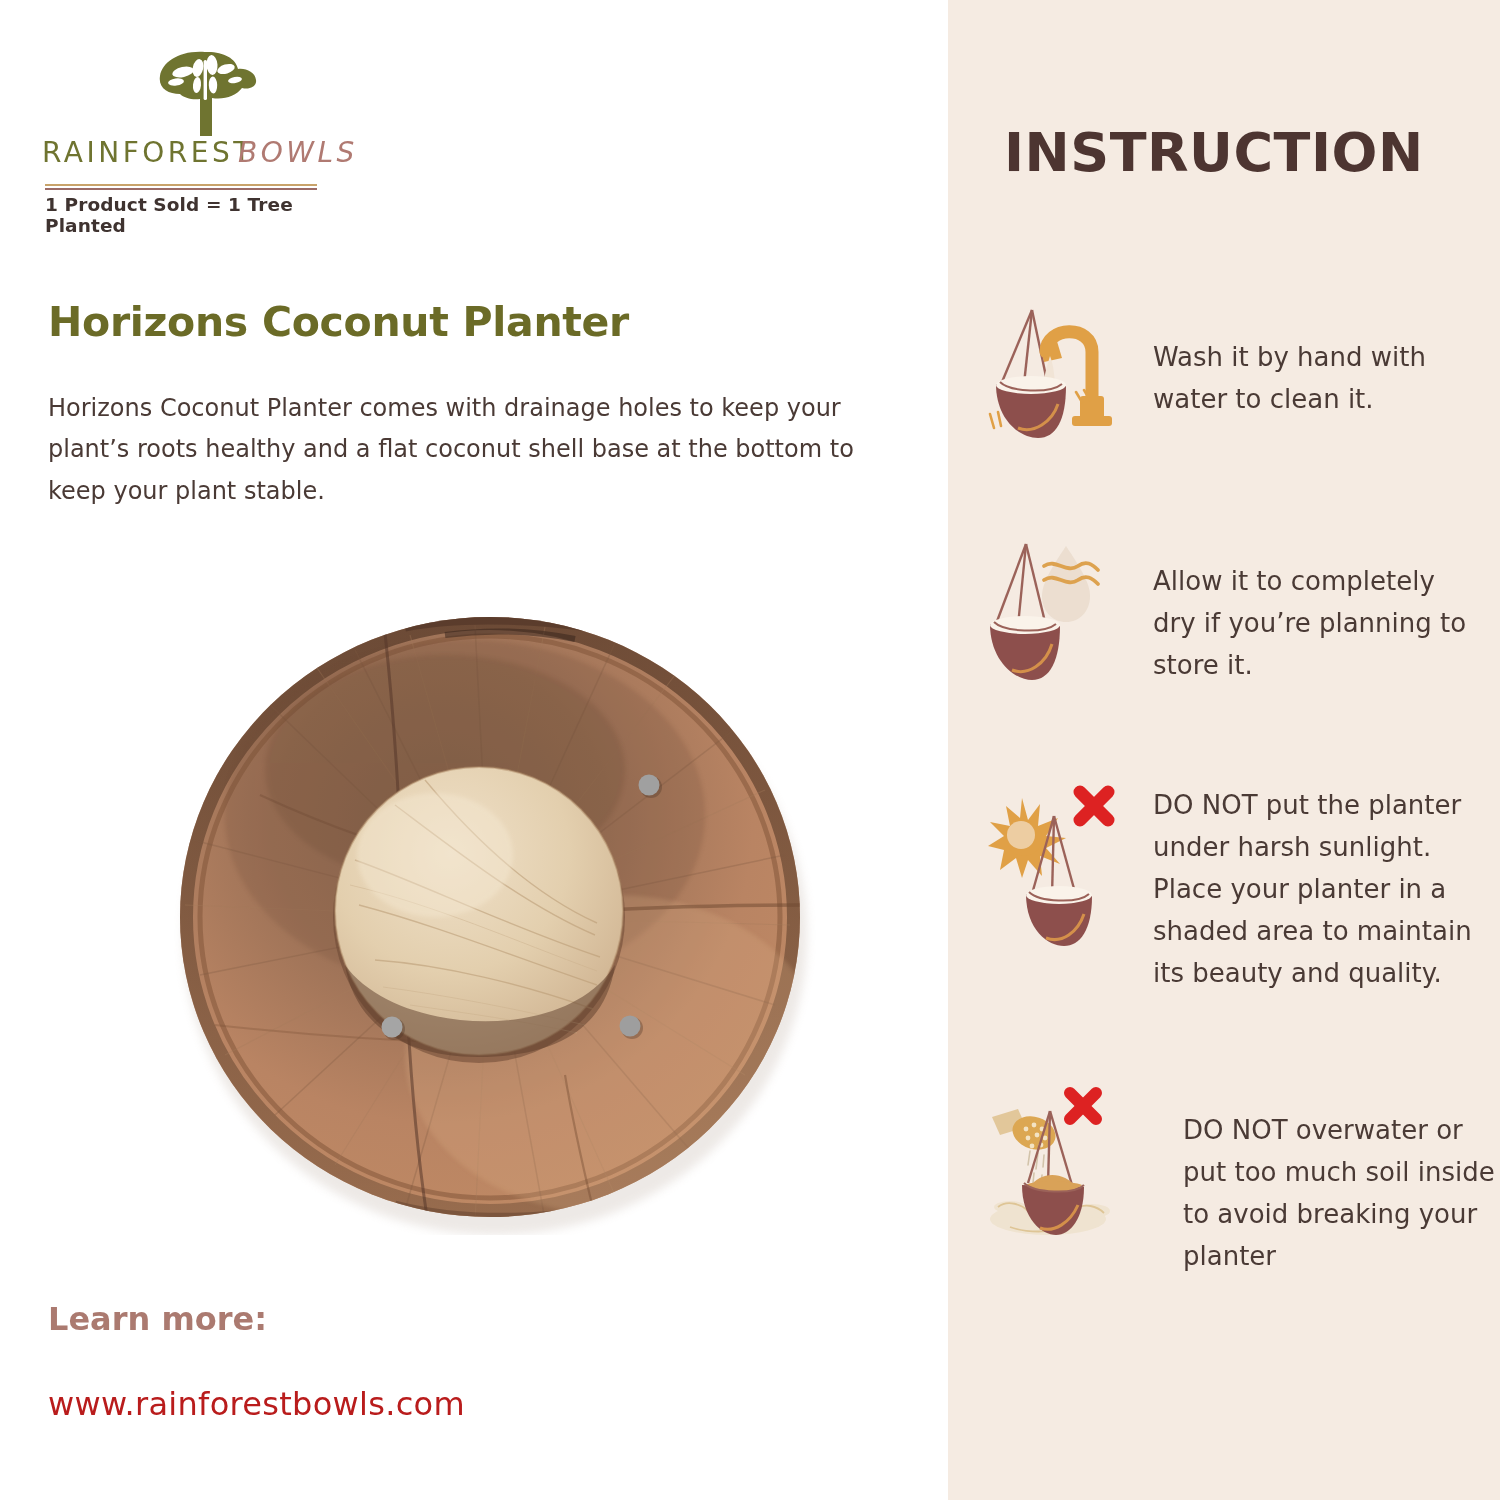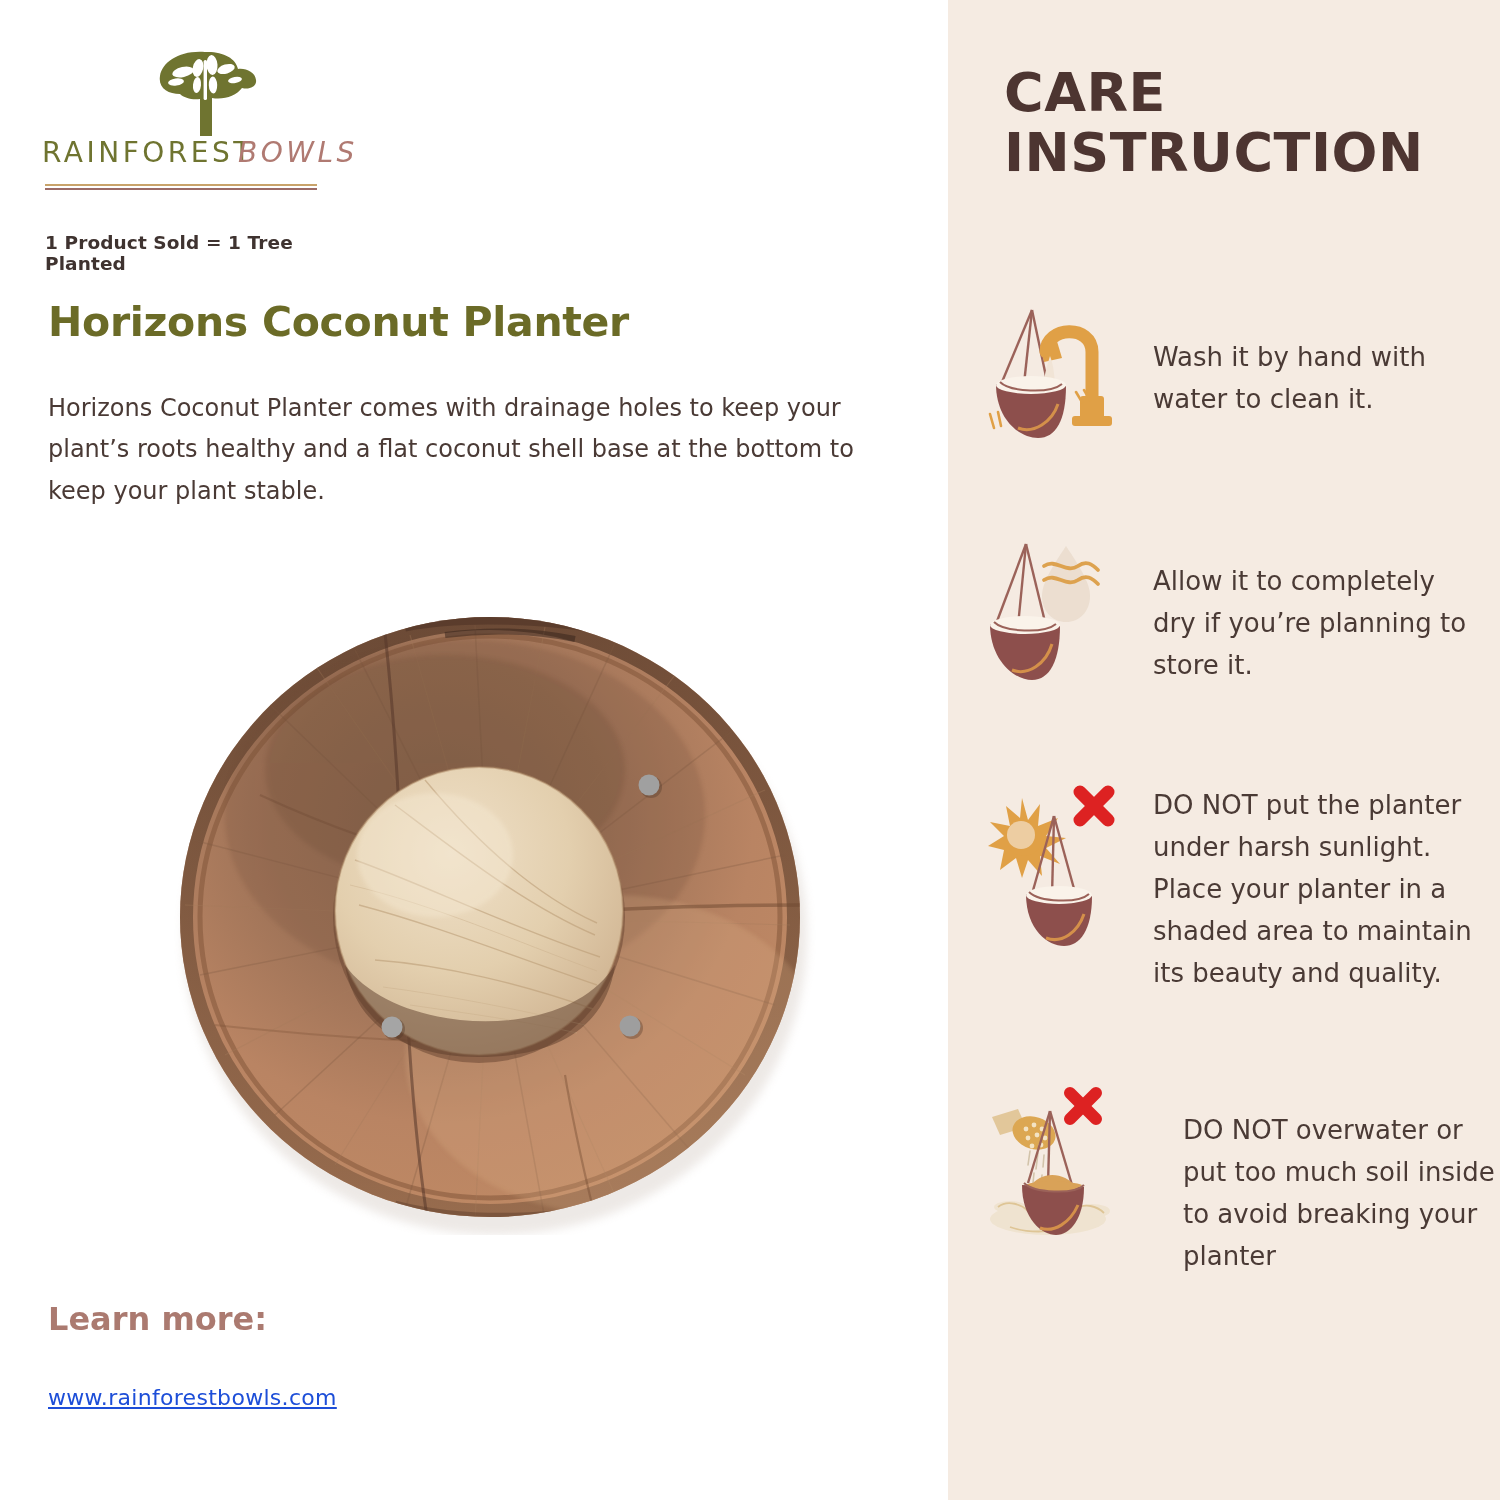--- a/index.html
+++ b/index.html
@@ -31,21 +31,20 @@
   .logo-rule-top{
     position:absolute;left:5px;top:146px;width:272px;height:2px;background:#c8a36a;
   }
   .logo-rule-bot{
     position:absolute;left:5px;top:150px;width:272px;height:2px;background:#9b6b66;
   }
   .logo-tagline{
     position:absolute;left:5px;top:156px;width:290px;
     font-size:18.5px;font-weight:700;color:#3f3330;letter-spacing:0.1px;
     font-family:"DejaVu Sans", sans-serif;
-    margin-top:38px;
   }
 
   .product-title{
     position:absolute;left:48px;top:300px;width:860px;
     font-size:41px;font-weight:700;color:#6b6b27;
     font-family:"DejaVu Sans", sans-serif;
     letter-spacing:-0.3px;line-height:1.1;
   }
   .product-desc{
     position:absolute;left:48px;top:388px;width:845px;
@@ -58,23 +57,22 @@
   }
 
   .learn-more{
     position:absolute;left:48px;top:1300px;
     font-size:32px;font-weight:700;color:#ab7a70;
     font-family:"DejaVu Sans", sans-serif;
     text-align:center;
   }
   .website{
     position:absolute;left:48px;top:1385px;
-    font-size:22px;color:#1d4ed8;letter-spacing:0.3px;
-    font-family:"DejaVu Sans", sans-serif;
-    text-decoration:underline;
+    font-size:32px;color:#b91c1c;letter-spacing:0.3px;
+    font-family:"DejaVu Sans", sans-serif;
   }
 
   
   .right-panel{
     position:absolute;left:948px;top:0;width:552px;height:1500px;
     background:#f5ebe2;
   }
   .care-heading{
     position:absolute;left:56px;top:63px;width:470px;
     font-size:54px;font-weight:700;color:#4d3531;
@@ -258,21 +256,21 @@
       </svg>
     </div>
 
     <div class="learn-more">Learn more:</div>
     <div class="website">www.rainforestbowls.com</div>
   </div>
 
   <div class="right-panel">
 
     <div class="care-heading">
-      <span>CARE</span><br>
+      <br>
       <span>INSTRUCTION</span>
     </div>
 
     <div class="care-item item-1">
       <div class="care-icon">
         <svg viewBox="0 0 130 150" width="130" height="150">
 
           <g stroke="#9b6259" stroke-width="2.4" fill="none">
             <path d="M44 14 L14 86"></path>
             <path d="M44 14 L36 88"></path>

